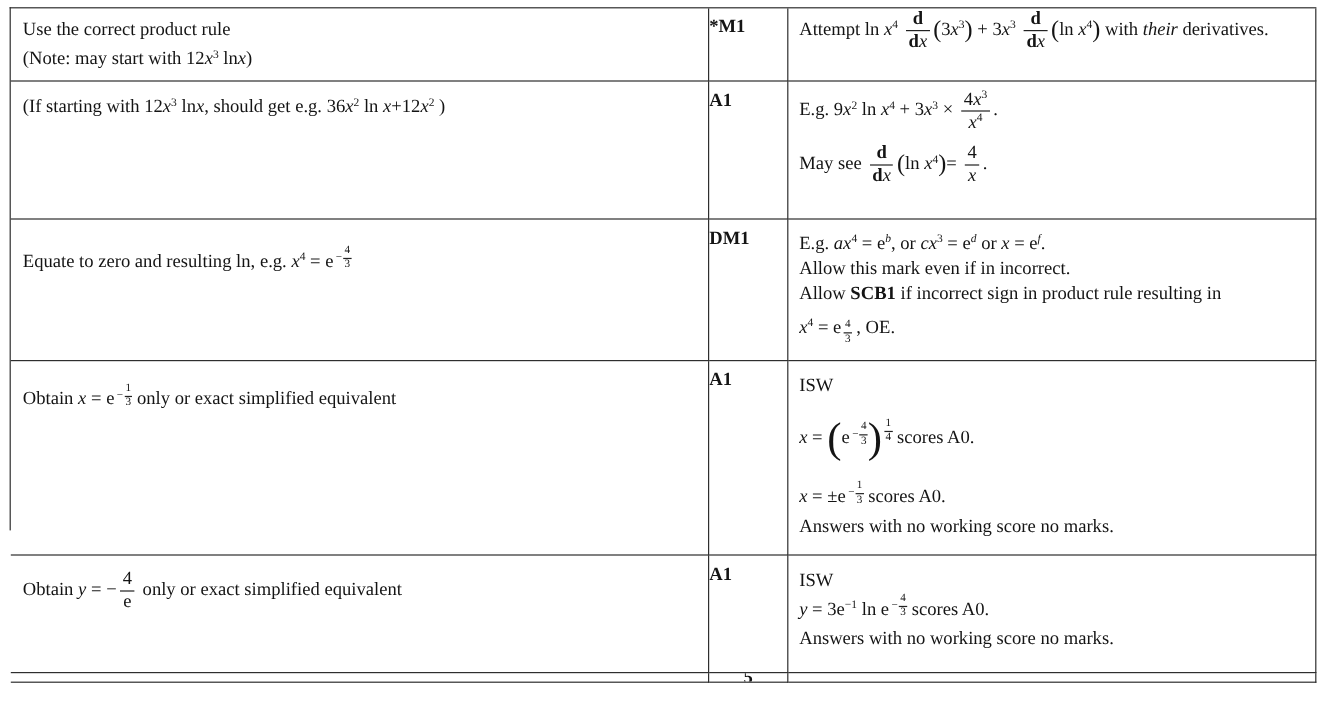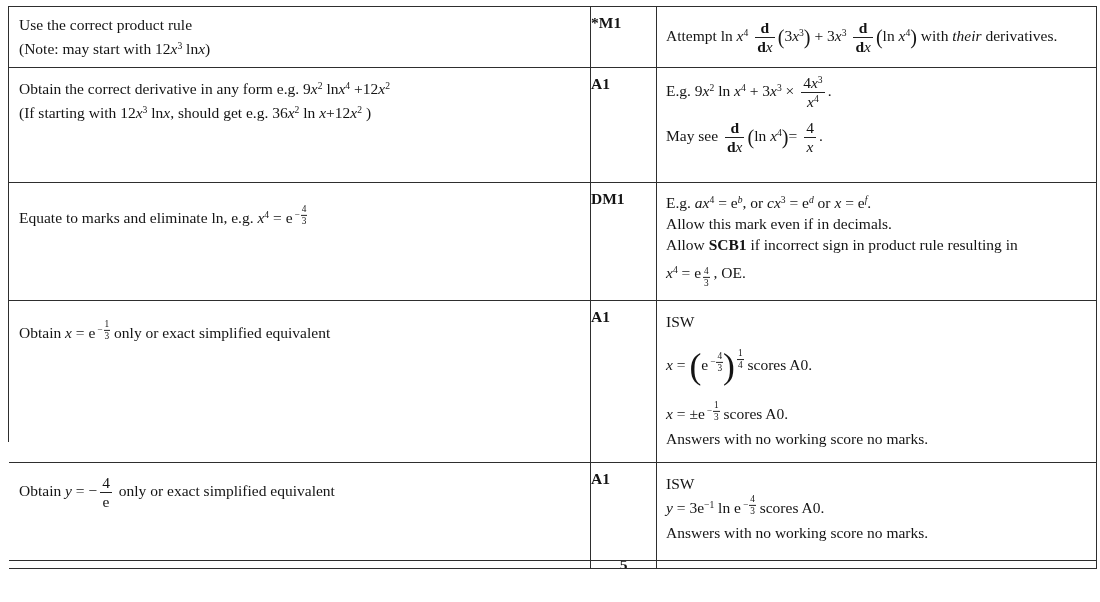--- a/index.html
+++ b/index.html
@@ -24,21 +24,21 @@
   }
   .c {
     border-right: 1.6px solid #2e2e2e;
     border-bottom: 1.6px solid #2e2e2e;
     overflow: hidden;
   }
   .left { padding: 7px 12px 0 10px; }
   .mark { padding: 7px 7px 0 0; font-weight: bold; }
   .mark.total { display: flex; align-items: center; justify-content: center; padding: 0; }
   .note { padding: 6px 10px 0 9px; }
-  .note.vc { display: flex; align-items: center; padding-top: 0; }
+  .note.vc { display: flex; align-items: flex-start; padding-top: 0; }
   .line { line-height: 21px; }
   .mt4 { margin-top: 4px; font-family: Liberation Serif, serif; } .mt6 { margin-top: 0; } .mt8 { margin-top: 4px; }
   .mt10 { margin-top: 10px; } .mt14 { margin-top: 14px; }
   .mb8 { margin-bottom: 8px; } .mb10 { margin-bottom: 10px; }
 
   
   .it { font-style: italic; }
   .b  { font-weight: bold; }
   .sup { font-size: 0.62em; vertical-align: 0.55em; }
   .frac { display: inline-block; vertical-align: middle; text-align: center; margin: 0 3px; }
@@ -59,42 +59,41 @@
   <div class="c left">
     <div class="line"><span>Use the correct product rule</span></div>
     <div class="line"><span>(Note: may start with 12</span><span class="it">x</span><span class="sup">3</span><span> ln</span><span class="it">x</span><span>)</span></div>
   </div>
   <div class="c mark">*M1</div>
   <div class="c note vc">
     <div class="line"><span>Attempt ln </span><span class="it">x</span><span class="sup">4</span><span> </span><span class="frac"><span class="fnum"><span class="b">d</span></span><span class="fden"><span class="b">d</span><span class="it">x</span></span></span><span class="par" style="font-size: 1.3em;">(</span><span>3</span><span class="it">x</span><span class="sup">3</span><span class="par" style="font-size: 1.3em;">)</span><span> + 3</span><span class="it">x</span><span class="sup">3</span><span> </span><span class="frac"><span class="fnum"><span class="b">d</span></span><span class="fden"><span class="b">d</span><span class="it">x</span></span></span><span class="par" style="font-size: 1.3em;">(</span><span>ln </span><span class="it">x</span><span class="sup">4</span><span class="par" style="font-size: 1.3em;">)</span><span> with </span><span class="it">their</span><span> derivatives.</span></div>
   </div>
 
   <div class="c left">
-    <div class="line"><span>Obtain the correct derivative in any form e.g. 9</span><span class="it">x</span><span class="sup">2</span><span> ln</span><span class="it">x</span><span class="sup">4</span><span> +12</span><span class="it">x</span><span class="sup">2</span></div>
     <div class="line"><span>(If starting with 12</span><span class="it">x</span><span class="sup">3</span><span> ln</span><span class="it">x</span><span>, should get e.g. 36</span><span class="it">x</span><span class="sup">2</span><span> ln </span><span class="it">x</span><span>+12</span><span class="it">x</span><span class="sup">2</span><span> )</span></div>
   </div>
   <div class="c mark">A1</div>
   <div class="c note">
     <div class="line mt6 mb8"><span>E.g. 9</span><span class="it">x</span><span class="sup">2</span><span> ln </span><span class="it">x</span><span class="sup">4</span><span> + 3</span><span class="it">x</span><span class="sup">3</span><span> × </span><span class="frac"><span class="fnum"><span>4</span><span class="it">x</span><span class="sup">3</span></span><span class="fden"><span class="it">x</span><span class="sup">4</span></span></span><span>.</span></div>
     <div class="line"><span>May see </span><span class="frac"><span class="fnum"><span class="b">d</span></span><span class="fden"><span class="b">d</span><span class="it">x</span></span></span><span class="par" style="font-size: 1.3em;">(</span><span>ln </span><span class="it">x</span><span class="sup">4</span><span class="par" style="font-size: 1.3em;">)</span><span>= </span><span class="frac"><span class="fnum"><span>4</span></span><span class="fden"><span class="it">x</span></span></span><span>.</span></div>
   </div>
 
   <div class="c left">
-    <div class="line mt14"><span>Equate to marks and eliminate ln, e.g. </span><span class="it">x</span><span class="sup">4</span><span> = e</span><span class="sfrac" style="transform: translateY(-0.55em);">
+    <div class="line mt14"><span>Equate to zero and resulting ln, e.g. </span><span class="it">x</span><span class="sup">4</span><span> = e</span><span class="sfrac" style="transform: translateY(-0.55em);">
           <span class="spre">−</span>
           <span class="sf">
             <span class="sn">4</span>
             <span class="sd">3</span>
           </span>
         </span></div>
   </div>
   <div class="c mark">DM1</div>
   <div class="c note">
     <div class="line"><span>E.g. </span><span class="it">ax</span><span class="sup">4</span><span> = e</span><span class="sup it">b</span><span>, or </span><span class="it">cx</span><span class="sup">3</span><span> = e</span><span class="sup it">d</span><span> or </span><span class="it">x</span><span> = e</span><span class="sup it">f</span><span>.</span></div>
-    <div class="line"><span>Allow this mark even if in decimals.</span></div>
+    <div class="line"><span>Allow this mark even if in incorrect.</span></div>
     <div class="line"><span>Allow </span><span class="b">SCB1</span><span> if incorrect sign in product rule resulting in</span></div>
     <div class="line mt8"><span class="it">x</span><span class="sup">4</span><span> = e</span><span class="sfrac" style="transform: translateY(-0.55em);">
           <span class="sf">
             <span class="sn">4</span>
             <span class="sd">3</span>
           </span>
         </span><span> , OE.</span></div>
   </div>
 
   <div class="c left">

